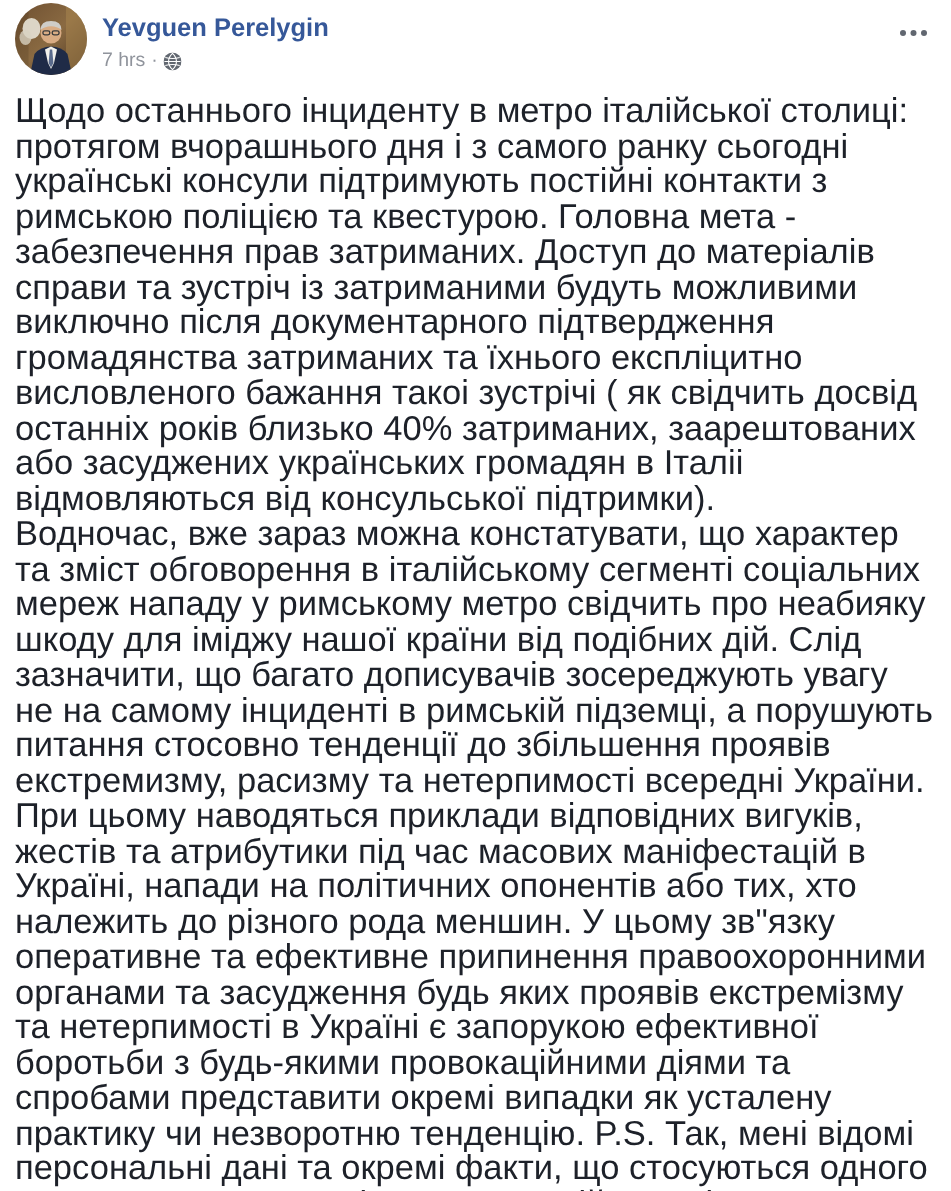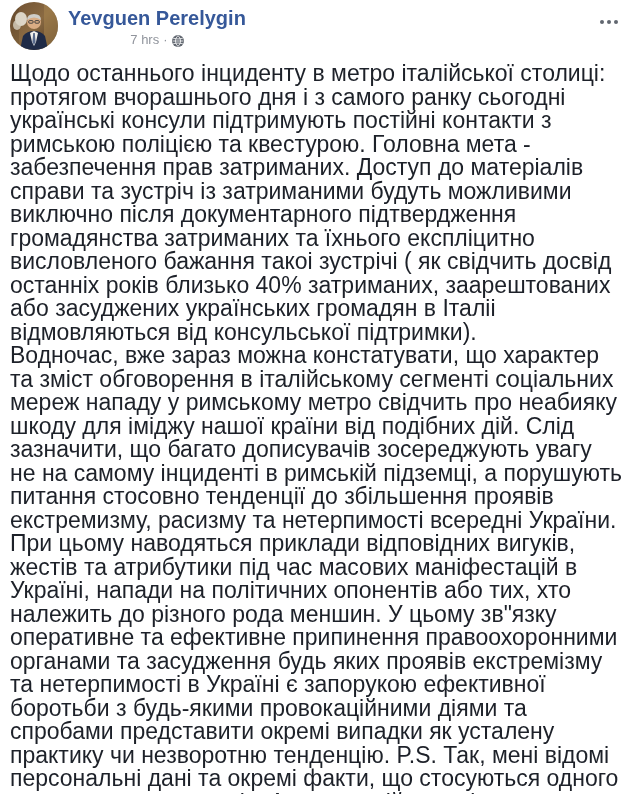--- a/index.html
+++ b/index.html
@@ -28,35 +28,34 @@
     flex: 0 0 48px;
     cursor: pointer;
   }
   .avatar svg { display: block; }
   .header-text {
     margin-left: 10px;
     padding-top: 7px;
   }
   .author-name {
     color: #365899;
-    font-size: 20px;
+    font-size: 17px;
     font-weight: bold;
     text-decoration: none;
     line-height: 19px;
     cursor: pointer;
   }
   .meta-row {
     display: flex;
     align-items: center;
     gap: 4px;
     margin-top: 3px;
     color: #90949c;
     font-size: 13px;
     line-height: 16px;
-    justify-content: center;
   }
   .globe-icon { margin-top: 1px; }
   .more-button {
     position: absolute;
     top: 16px;
     right: 14px;
     display: flex;
     gap: 3px;
     padding: 4px 2px;
     cursor: pointer;

